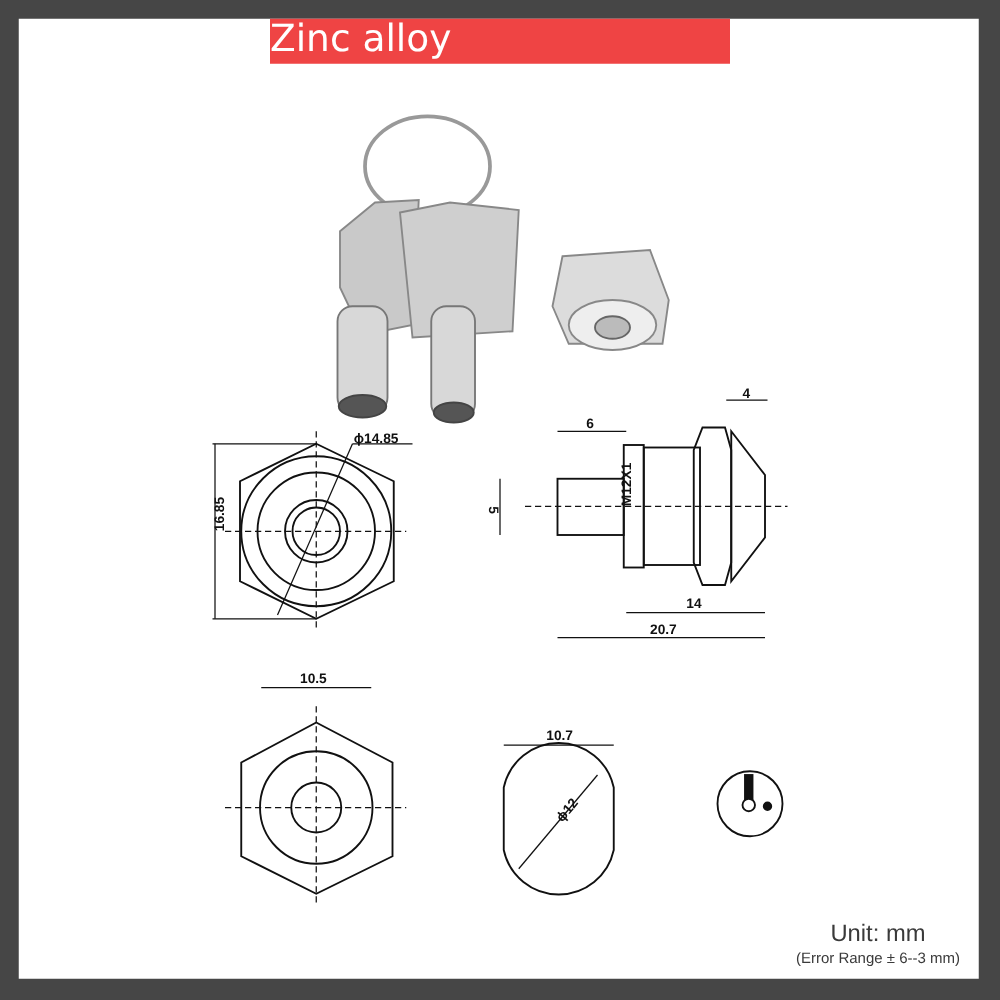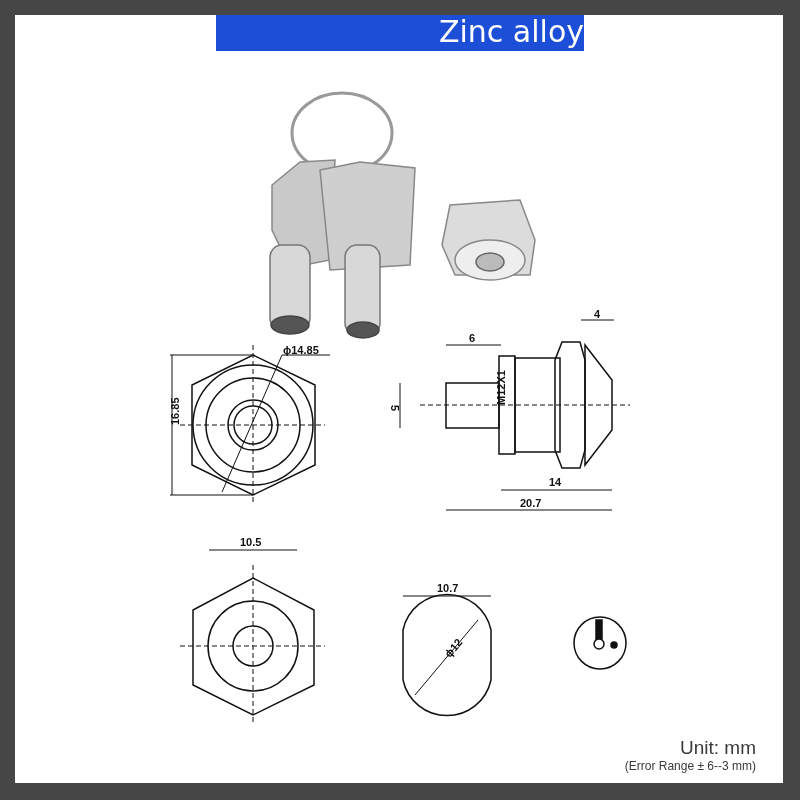--- a/index.html
+++ b/index.html
@@ -1,20 +1,20 @@
 <!DOCTYPE html>
 <html><head>
 <meta charset="utf-8">
 <style>
   html, body { margin:0; padding:0; }
   body { width:800px; height:800px; background:#464646; position:relative; overflow:hidden; font-family:"Liberation Sans", sans-serif; }
   .panel { position:absolute; left:15px; top:15px; width:768px; height:768px; background:#ffffff; }
-  .title-bar { position:absolute; left:216px; top:15px; width:368px; height:36px; background:#1d4ed8; color:#fff; font-family:"DejaVu Sans", sans-serif; font-size:30px; text-align:right; line-height:34px; }
+  .title-bar { position:absolute; left:216px; top:15px; width:368px; height:36px; background:#ef4444; color:#fff; font-family:"DejaVu Sans", sans-serif; font-size:30px; text-align:left; line-height:34px; }
   svg { position:absolute; left:0; top:0; }
-  .unit { position:absolute; right:44px; top:737px; text-align:right; color:#3a3a3a; }
+  .unit { position:absolute; right:32px; top:737px; text-align:center; color:#3a3a3a; }
   .unit .u1 { font-size:19px; }
   .unit .u2 { font-size:12px; }
   .dim { font-family:"Liberation Sans", sans-serif; font-size:11px; font-weight:bold; fill:#111; }
 </style>
 </head>
 <body>
 
 <div class="panel"></div>
 <div class="title-bar">Zinc alloy</div>
 

